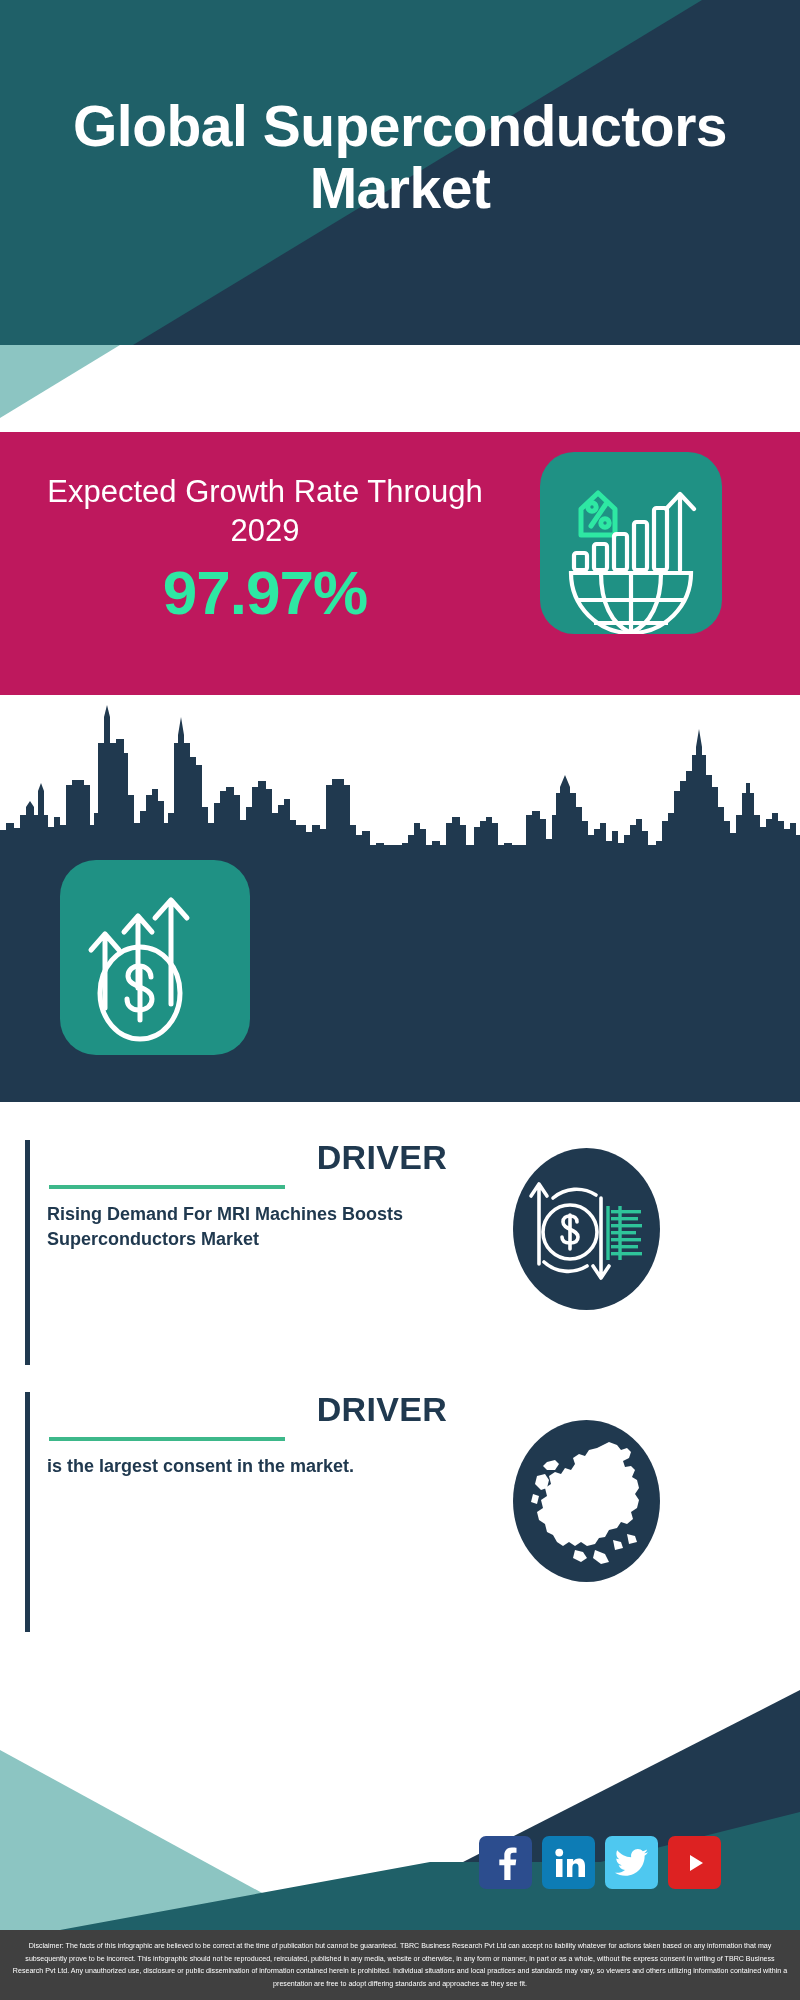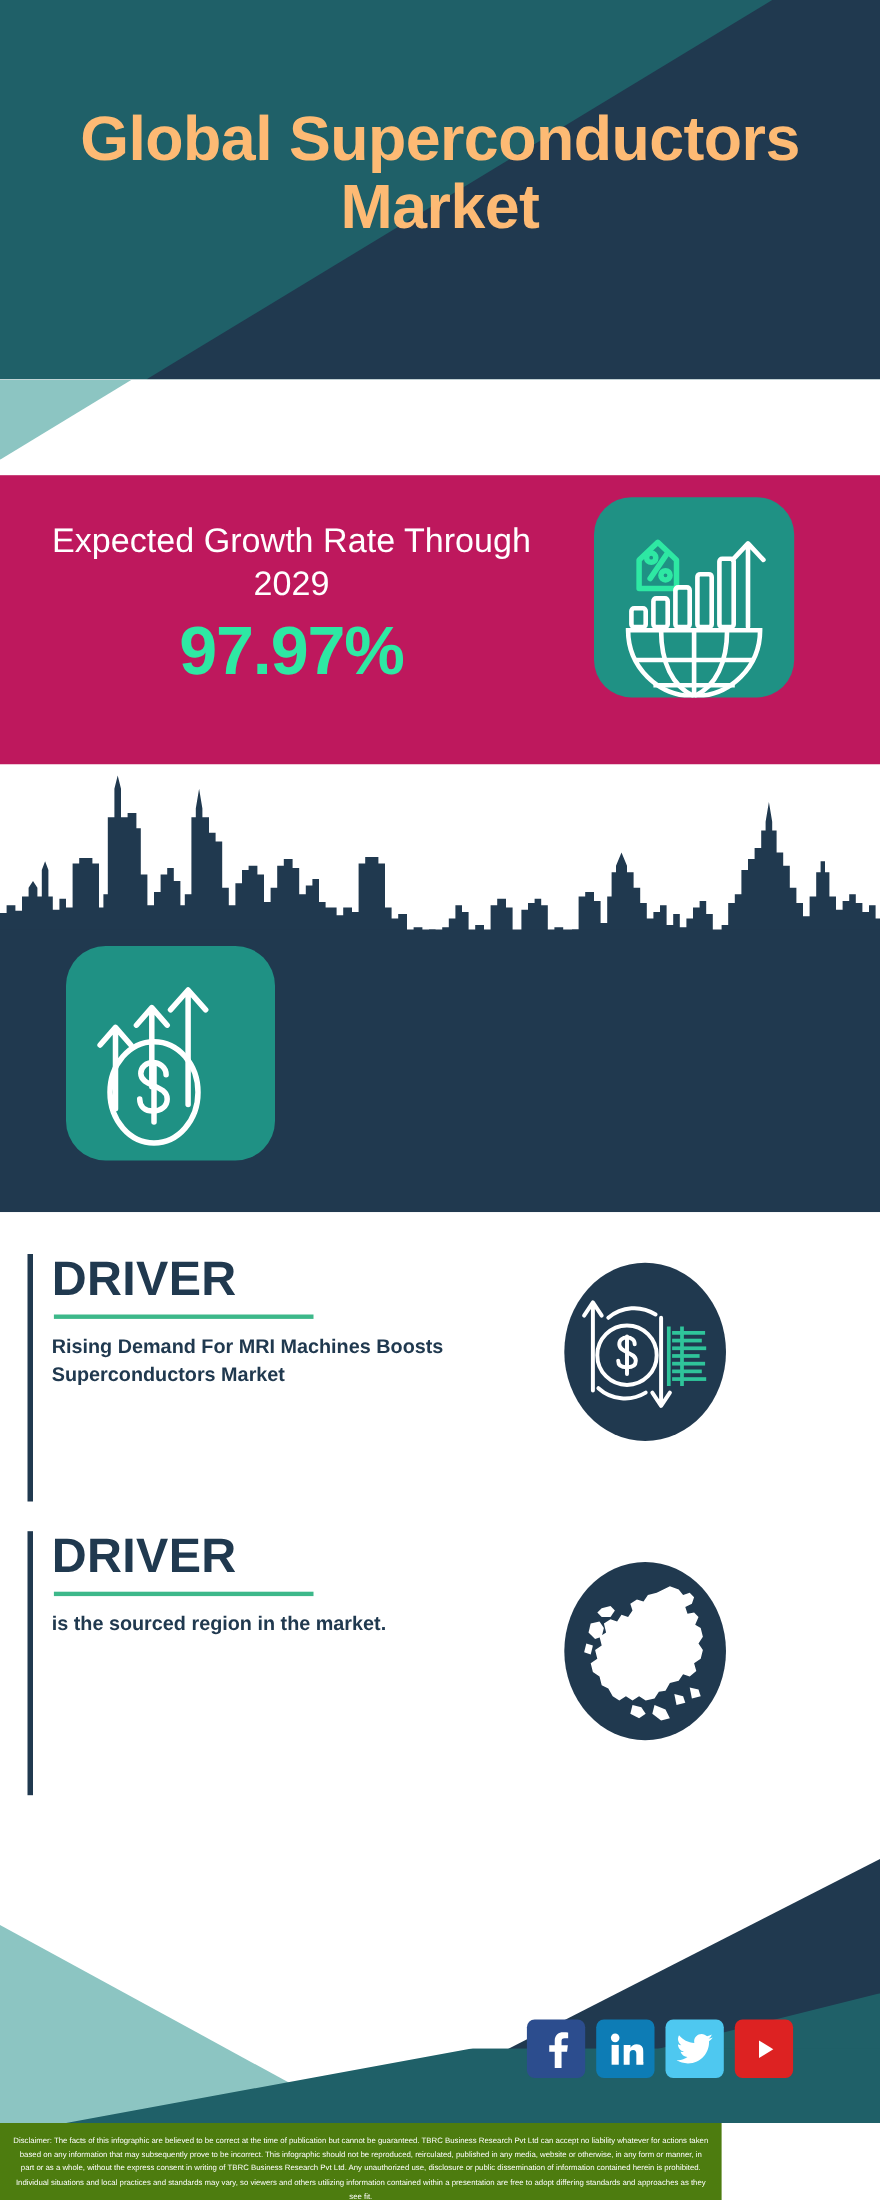--- a/index.html
+++ b/index.html
@@ -15,21 +15,21 @@
     position:absolute; left:0; top:0; width:800px; height:345px;
     background:#1f6068; overflow:hidden;
   }
   #header .navy-wedge {
     position:absolute; left:0; top:0; width:800px; height:345px;
     background:#20394f;
     clip-path: polygon(702px 0, 800px 0, 800px 345px, 133px 345px);
   }
   #header-title {
     position:absolute; left:0; top:96px; width:800px;
-    text-align:center; color:#fdba74;
+    text-align:center; color:#ffffff;
     font-size:57px; font-weight:bold; line-height:1.08;
     letter-spacing:-0.5px; z-index:5; padding:0 30px;
   }
 
   
   #underband {
     position:absolute; left:0; top:345px; width:800px; height:87px;
     background:#ffffff; overflow:hidden;
   }
   #underband .lt-teal {
@@ -92,22 +92,22 @@
     position:absolute; left:0; top:1102px; width:800px; height:570px;
     background:#ffffff;
   }
 
   .info-block { position:absolute; }
   .info-rule {
     position:absolute; left:0; top:0; width:5px; background:#20394f;
   }
   .info-body { position:absolute; left:22px; top:0; }
   .info-heading {
-    font-size:44px; font-weight:bold; color:#20394f;
-    letter-spacing:0.3px; line-height:1.05;
+    font-size:34px; font-weight:bold; color:#20394f;
+    letter-spacing:0.3px; line-height:1.05;text-align:right;
   }
   .info-divider {
     width:236px; height:4px; background:#3db88a; margin:9px 0 13px 2px;
   }
   .info-desc {
     font-size:18px; font-weight:bold; color:#20394f;
     line-height:1.38; width:400px;
   }
   .circle-icon {
     position:absolute; border-radius:50%; background:#20394f;
@@ -151,22 +151,22 @@
     display:flex; align-items:center; justify-content:center;
   }
   .s-fb { background:#2c4d8e; }
   .s-li { background:#0d7cb5; }
   .s-tw { background:#4ec8f0; }
   .s-yt { background:#dd2222; }
   .social-btn svg { display:block; }
 
   
   #disclaimer {
-    position:absolute; left:0; top:1930px; width:656px; height:70px;
-    background:#4d7c0f; color:#ffffff;
+    position:absolute; left:0; top:1930px; width:800px; height:70px;
+    background:#404040; color:#ffffff;
     font-size:7.1px; line-height:1.78; text-align:justify;
     padding:10px 12px 6px 12px;
   }
   #disclaimer .dtext { text-align:center; display:block; }
 </style>
 </head>
 <body>
 
 <div id="header">
   <div class="navy-wedge"></div>
@@ -279,21 +279,21 @@
         <path d="M107 58 L107 112"></path>
       </g>
     </svg>
   </div>
 
   <div class="info-block" style="left:25px; top:290px; width:520px;">
     <div class="info-rule" style="height:240px;"></div>
     <div class="info-body">
       <div class="info-heading">DRIVER</div>
       <div class="info-divider"></div>
-      <div class="info-desc">is the sourced region in the market.</div>
+      <div class="info-desc">is the largest consent in the market.</div>
     </div>
   </div>
 
   <div class="circle-icon" style="left:513px; top:318px; width:147px; height:162px;">
     <svg width="147" height="162" viewBox="0 0 147 162">
       <g fill="#ffffff">
         <path d="M96 22 L104 25 L108 30 L114 28 L118 32 L116 38 L110 41 L112 47 L118 46 L122 50 L119 57 L124 60 L126 68 L122 74 L126 80 L124 88 L118 92 L120 99 L114 104 L108 102 L104 108 L96 110 L92 117 L86 118 L82 124 L74 126 L68 122 L62 126 L56 122 L50 126 L44 122 L40 115 L34 112 L32 104 L26 100 L24 92 L30 88 L28 80 L34 76 L32 68 L38 64 L36 56 L42 52 L48 54 L52 48 L58 50 L62 44 L60 38 L66 34 L72 36 L76 30 L84 28 Z"></path>
         <path d="M34 42 L42 40 L46 44 L42 50 L34 50 L30 46 Z"></path>
         <path d="M24 56 L32 54 L36 60 L34 68 L28 70 L22 64 Z"></path>
         <path d="M20 74 L26 76 L24 84 L18 82 Z"></path>

